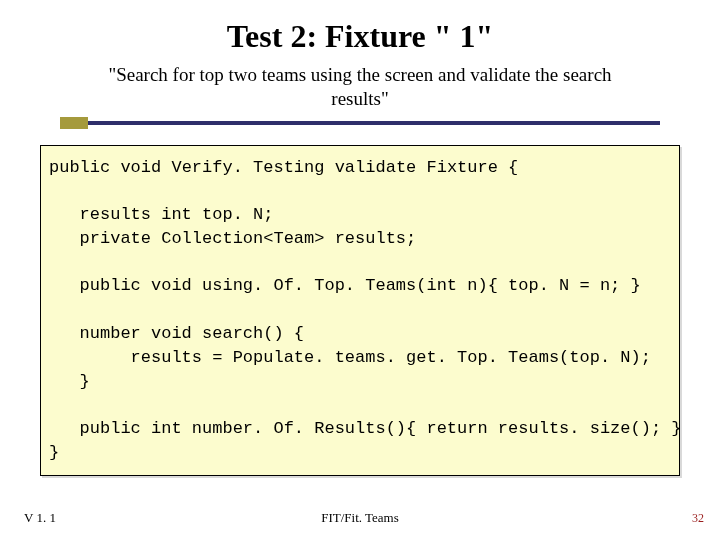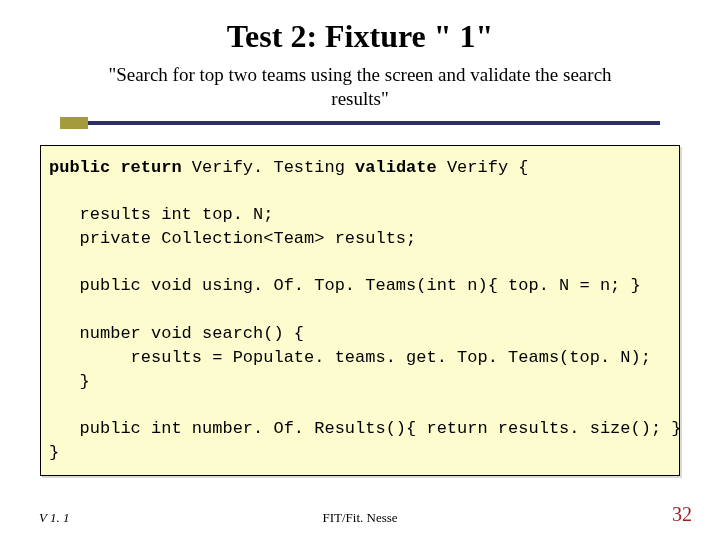--- a/index.html
+++ b/index.html
@@ -53,80 +53,79 @@
     padding: 10px 8px 10px 8px;
     font-family: "Courier New", Courier, monospace;
     font-size: 17px;
     color: #000;
     line-height: 1.4;
     margin: 0 0 0 0;
     box-shadow: 2px 2px 0 rgba(0,0,0,0.15);
     white-space: pre;
     overflow: hidden;
   }
-  .code-box .kw { font-weight: bold; margin-top: 24px; }
+  .code-box .kw { font-weight: normal; margin-top: 24px; }
   .footer {
     position: absolute;
     bottom: 14px;
     left: 0;
     width: 720px;
     font-size: 13px;
     color: #000;
   }
   .footer .version {
     position: absolute;
-    left: 39px;
+    left: 24px;
     bottom: 0;
-    font-style: italic;
   }
   .footer .center {
     position: absolute;
     left: 0; right: 0;
     text-align: center;
     bottom: 0;
     line-height: 1.2;
   }
   .footer .pagenum {
     position: absolute;
-    right: 28px;
+    right: 16px;
     bottom: 0;
     color: #9a1f1f;
-    font-size: 20px;
+    font-size: 12px;
   }
 </style>
 </head>
 <body>
 
 <div class="slide">
 
   <h1 class="title">Test 2: Fixture " 1"</h1>
 
   <div class="subtitle">"Search for top two teams using the screen and validate the search results"</div>
 
   <div class="rule-wrap">
     <div class="rule-line"></div>
     <div class="rule-box"></div>
   </div>
 
-  <div class="code-box"><span class="kw">public</span><span class="kw"> return</span><span> Verify. Testing </span><span class="kw">validate</span><span> Verify {</span>
+  <div class="code-box"><span class="kw">public</span><span class="kw"> void</span><span> Verify. Testing </span><span class="kw">validate</span><span> Fixture {</span>
 
 <span>   results int top. N;</span>
 <span>   private Collection&lt;Team&gt; results;</span>
 
 <span>   public void using. Of. Top. Teams(int n){ top. N = n; }</span>
 
 <span>   number void search() {</span>
 <span>        results = Populate. teams. get. Top. Teams(top. N);</span>
 <span>   }</span>
 
 <span>   public int number. Of. Results(){ return results. size(); }</span>
 <span>}</span></div>
 
   <div class="footer">
     <div class="version">V 1. 1</div>
     <div class="center">
       <br>
-      <span>FIT/Fit. Nesse</span>
+      <span>FIT/Fit. Teams</span>
     </div>
     <div class="pagenum">32</div>
   </div>
 
 </div>
 
 </body></html>

